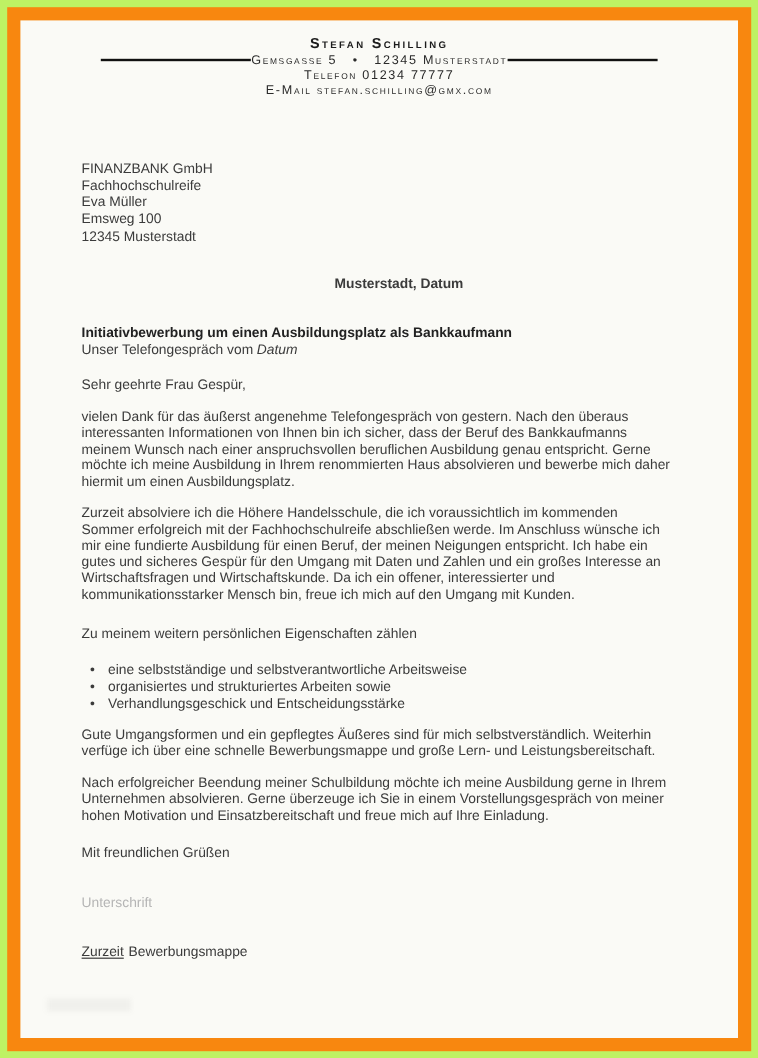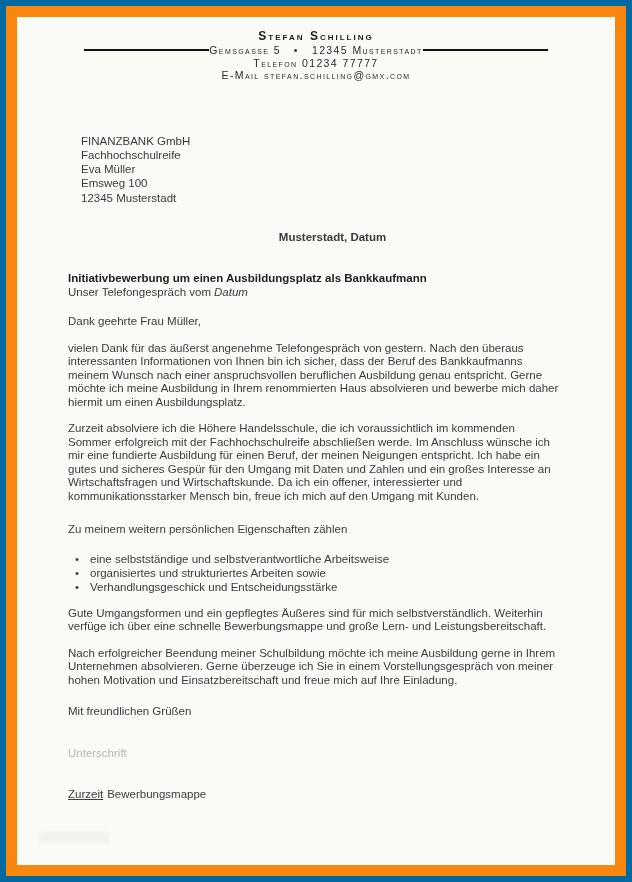--- a/index.html
+++ b/index.html
@@ -1,20 +1,20 @@
 <!DOCTYPE html>
 <html><head>
 <meta charset="utf-8">
 <style>
   html, body { margin: 0; padding: 0; }
   body { width: 632px; height: 882px; overflow: hidden; }
 
   .frame-outer {
     width: 632px; height: 882px; box-sizing: border-box;
-    background: #0369a1; padding: 6px;
+    background: #bef264; padding: 6px;
   }
   .frame-inner {
     width: 100%; height: 100%; box-sizing: border-box;
     background: #f8870f; padding: 11px;
   }
   .page {
     width: 100%; height: 100%; box-sizing: border-box;
     background: #fafaf6; position: relative; overflow: hidden;
     padding: 10px 14px 0 14px;
     font-family: "Liberation Sans", sans-serif;
@@ -30,21 +30,21 @@
   .sender-line {
     font-size: 10.5px; letter-spacing: 1.4px;
     font-variant: small-caps; line-height: 12.5px; color: #2a2a2a;
   }
   .addr-row { display: flex; align-items: center; justify-content: center; }
   .rule { height: 2px; width: 125px; background: #111; flex: 0 0 auto; }
 
   
   .content { padding-left: 37px; }
 
-  .recipient { margin-top: 52px; line-height: 14.3px; margin-left: 13px; }
+  .recipient { margin-top: 52px; line-height: 14.3px; }
 
   .dateline { text-align: center; margin-top: 26px; padding-right: 4px; font-weight: bold; }
 
   .subject { margin-top: 28px; font-weight: bold; color: #222222; max-width: 492px; }
   .reference { max-width: 492px; }
   .reference em { margin-left: 3px; }
 
   .salutation { margin-top: 16px; }
 
   p.body-par { margin: 13px 0 0 0; max-width: 492px; }
@@ -97,21 +97,21 @@
           <div>12345 Musterstadt</div>
         </div>
 
         <div class="dateline">Musterstadt, Datum</div>
 
         <div class="subject">Initiativbewerbung um einen Ausbildungsplatz als Bankkaufmann</div>
         <div class="reference">
           <span>Unser Telefongespräch vom</span><em>Datum</em>
         </div>
 
-        <p class="body-par salutation" style="margin-top:16px;">Dank geehrte Frau Müller,</p>
+        <p class="body-par salutation" style="margin-top:16px;">Sehr geehrte Frau Gespür,</p>
 
         <p class="body-par">vielen Dank für das äußerst angenehme Telefongespräch von gestern. Nach den überaus interessanten Informationen von Ihnen bin ich sicher, dass der Beruf des Bankkaufmanns meinem Wunsch nach einer anspruchsvollen beruflichen Ausbildung genau entspricht. Gerne möchte ich meine Ausbildung in Ihrem renommierten Haus absolvieren und bewerbe mich daher hiermit um einen Ausbildungsplatz.</p>
 
         <p class="body-par">Zurzeit absolviere ich die Höhere Handelsschule, die ich voraussichtlich im kommenden Sommer erfolgreich mit der Fachhochschulreife abschließen werde. Im Anschluss wünsche ich mir eine fundierte Ausbildung für einen Beruf, der meinen Neigungen entspricht. Ich habe ein gutes und sicheres Gespür für den Umgang mit Daten und Zahlen und ein großes Interesse an Wirtschafts­fragen und Wirtschaftskunde. Da ich ein offener, interessierter und kommunikationsstarker Mensch bin, freue ich mich auf den Umgang mit Kunden.</p>
 
         <p class="body-par traits-intro">Zu meinem weitern persönlichen Eigenschaften zählen</p>
 
         <ul class="bullets">
           <li>
             <span class="marker">•</span>

